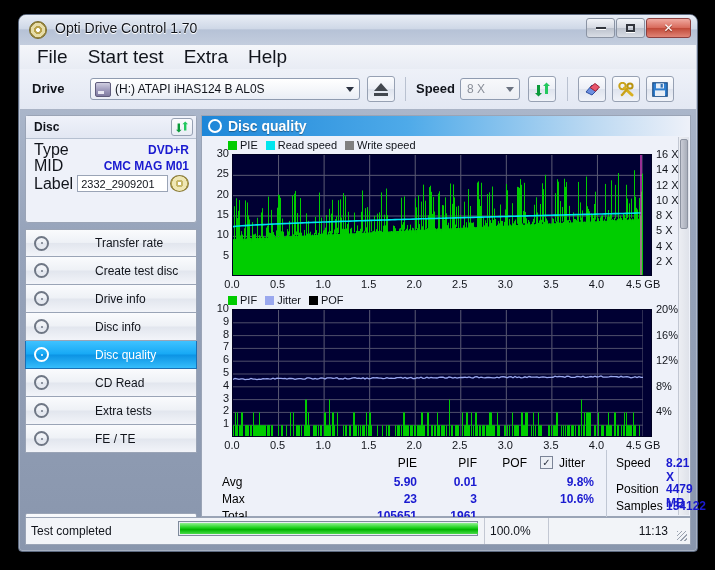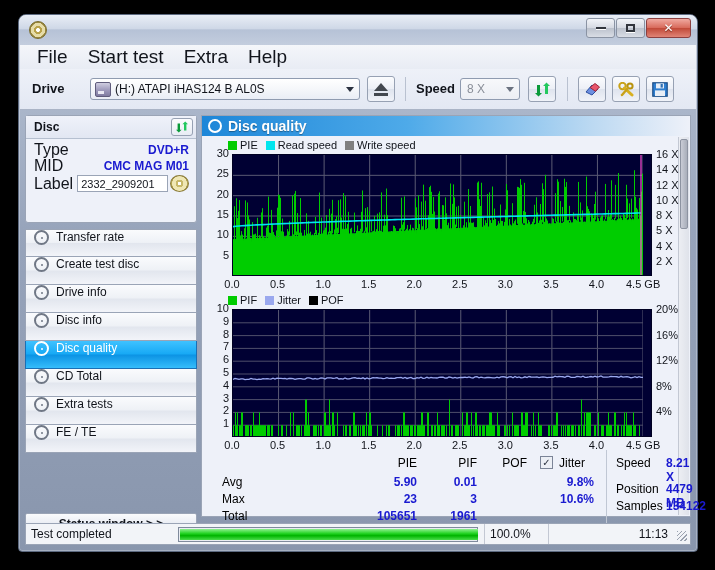--- a/index.html
+++ b/index.html
@@ -123,21 +123,21 @@
     width:19px;height:17px;margin-left:2px;border-radius:50%;
     background:radial-gradient(circle at 50% 50%,#fff 0 16%,#c8b96a 17% 34%,#efe7b4 35% 64%,#b6a653 65% 80%,#e4dcae 81% 100%);
     border:1px solid #8a7c3c;box-sizing:border-box;flex:none;
   }
 
   .navlist{position:absolute;left:0;top:114px;width:172px;}
   .navbtn{
     position:relative;height:28px;box-sizing:border-box;
     border:1px solid #9aa4b6;border-top:none;
     background:linear-gradient(180deg,#fafbfd 0%,#eef1f6 48%,#e2e6ee 52%,#f2f4f9 100%);
-    display:flex;align-items:flex-start;padding-left:8px;
+    display:flex;align-items:center;padding-left:8px;gap:39px;
   }
   .navbtn:first-child{border-top:1px solid #9aa4b6;}
   .navbtn.active{
     border-color:#1a6fb5;
     background:linear-gradient(180deg,#3fc2ff 0%,#17a9f5 48%,#0c93e4 52%,#35bdfb 100%);
   }
   .navbtn .nlabel{font-size:12px;color:#11141b;margin-left:7px;}
   .navbtn.active .nlabel{color:#fff;}
   .disc-ico{width:15px;height:15px;border-radius:50%;border:2px solid #6f7785;box-sizing:border-box;position:relative;flex:none;}
   .disc-ico:after{content:"";position:absolute;left:4.5px;top:4.5px;width:2px;height:2px;border-radius:50%;background:#6f7785;}
@@ -185,21 +185,21 @@
   .blue{color:#1a1ad0;font-weight:bold;}
   .chk{
     width:13px;height:13px;box-sizing:border-box;border:1px solid #7b8497;background:#eceff5;
     display:inline-flex;align-items:center;justify-content:center;font-size:10px;color:#2b3240;
   }
 
   .vsep{position:absolute;width:1px;background:#c0c7d4;}
 
   
   .statusbar{
-    position:absolute;left:6px;right:6px;bottom:6px;height:22px;box-sizing:border-box;
+    position:absolute;left:6px;right:6px;bottom:6px;height:28px;box-sizing:border-box;
     border:1px solid #9aa4b6;background:#f2f4f8;display:flex;align-items:center;
   }
   .sb-txt{font-size:12px;color:#11141b;padding-left:5px;}
   .sb-sec{border-left:1px solid #c3c8d3;height:100%;display:flex;align-items:center;}
   .pbar{
     position:absolute;left:152px;top:3px;width:300px;height:15px;box-sizing:border-box;
     border:1px solid #7f8a9c;background:#e9ecf2;
   }
   .pfill{position:absolute;left:1px;top:1px;bottom:1px;
     background:linear-gradient(180deg,#8ff08f 0%,#25d425 40%,#00b400 60%,#49dd49 100%);}
@@ -207,20 +207,21 @@
     background:repeating-linear-gradient(135deg,#9aa2b0 0 1px,transparent 1px 3px);}
 </style>
 </head>
 <body>
 
 <div id="root">
  <div class="win">
 
   <div class="titlebar">
     <div class="title-ico"></div>
+    <div class="title-txt">Opti Drive Control 1.70</div>
     <div class="wbtns">
       <div class="wbtn">
             <div class="g">
               <div class="dash"></div>
             </div>
           </div>
       <div class="wbtn">
             <div class="g">
               <div class="sqr"></div>
             </div>
@@ -333,21 +334,21 @@
       <div class="navbtn">
         <span class="disc-ico"></span>
         <span class="nlabel">Disc info</span>
       </div>
       <div class="navbtn active">
         <span class="disc-ico"></span>
         <span class="nlabel">Disc quality</span>
       </div>
       <div class="navbtn">
         <span class="disc-ico"></span>
-        <span class="nlabel">CD Total</span>
+        <span class="nlabel">CD Read</span>
       </div>
       <div class="navbtn">
         <span class="disc-ico"></span>
         <span class="nlabel">Extra tests</span>
       </div>
       <div class="navbtn">
         <span class="disc-ico"></span>
         <span class="nlabel">FE / TE</span>
       </div>
     </div>

